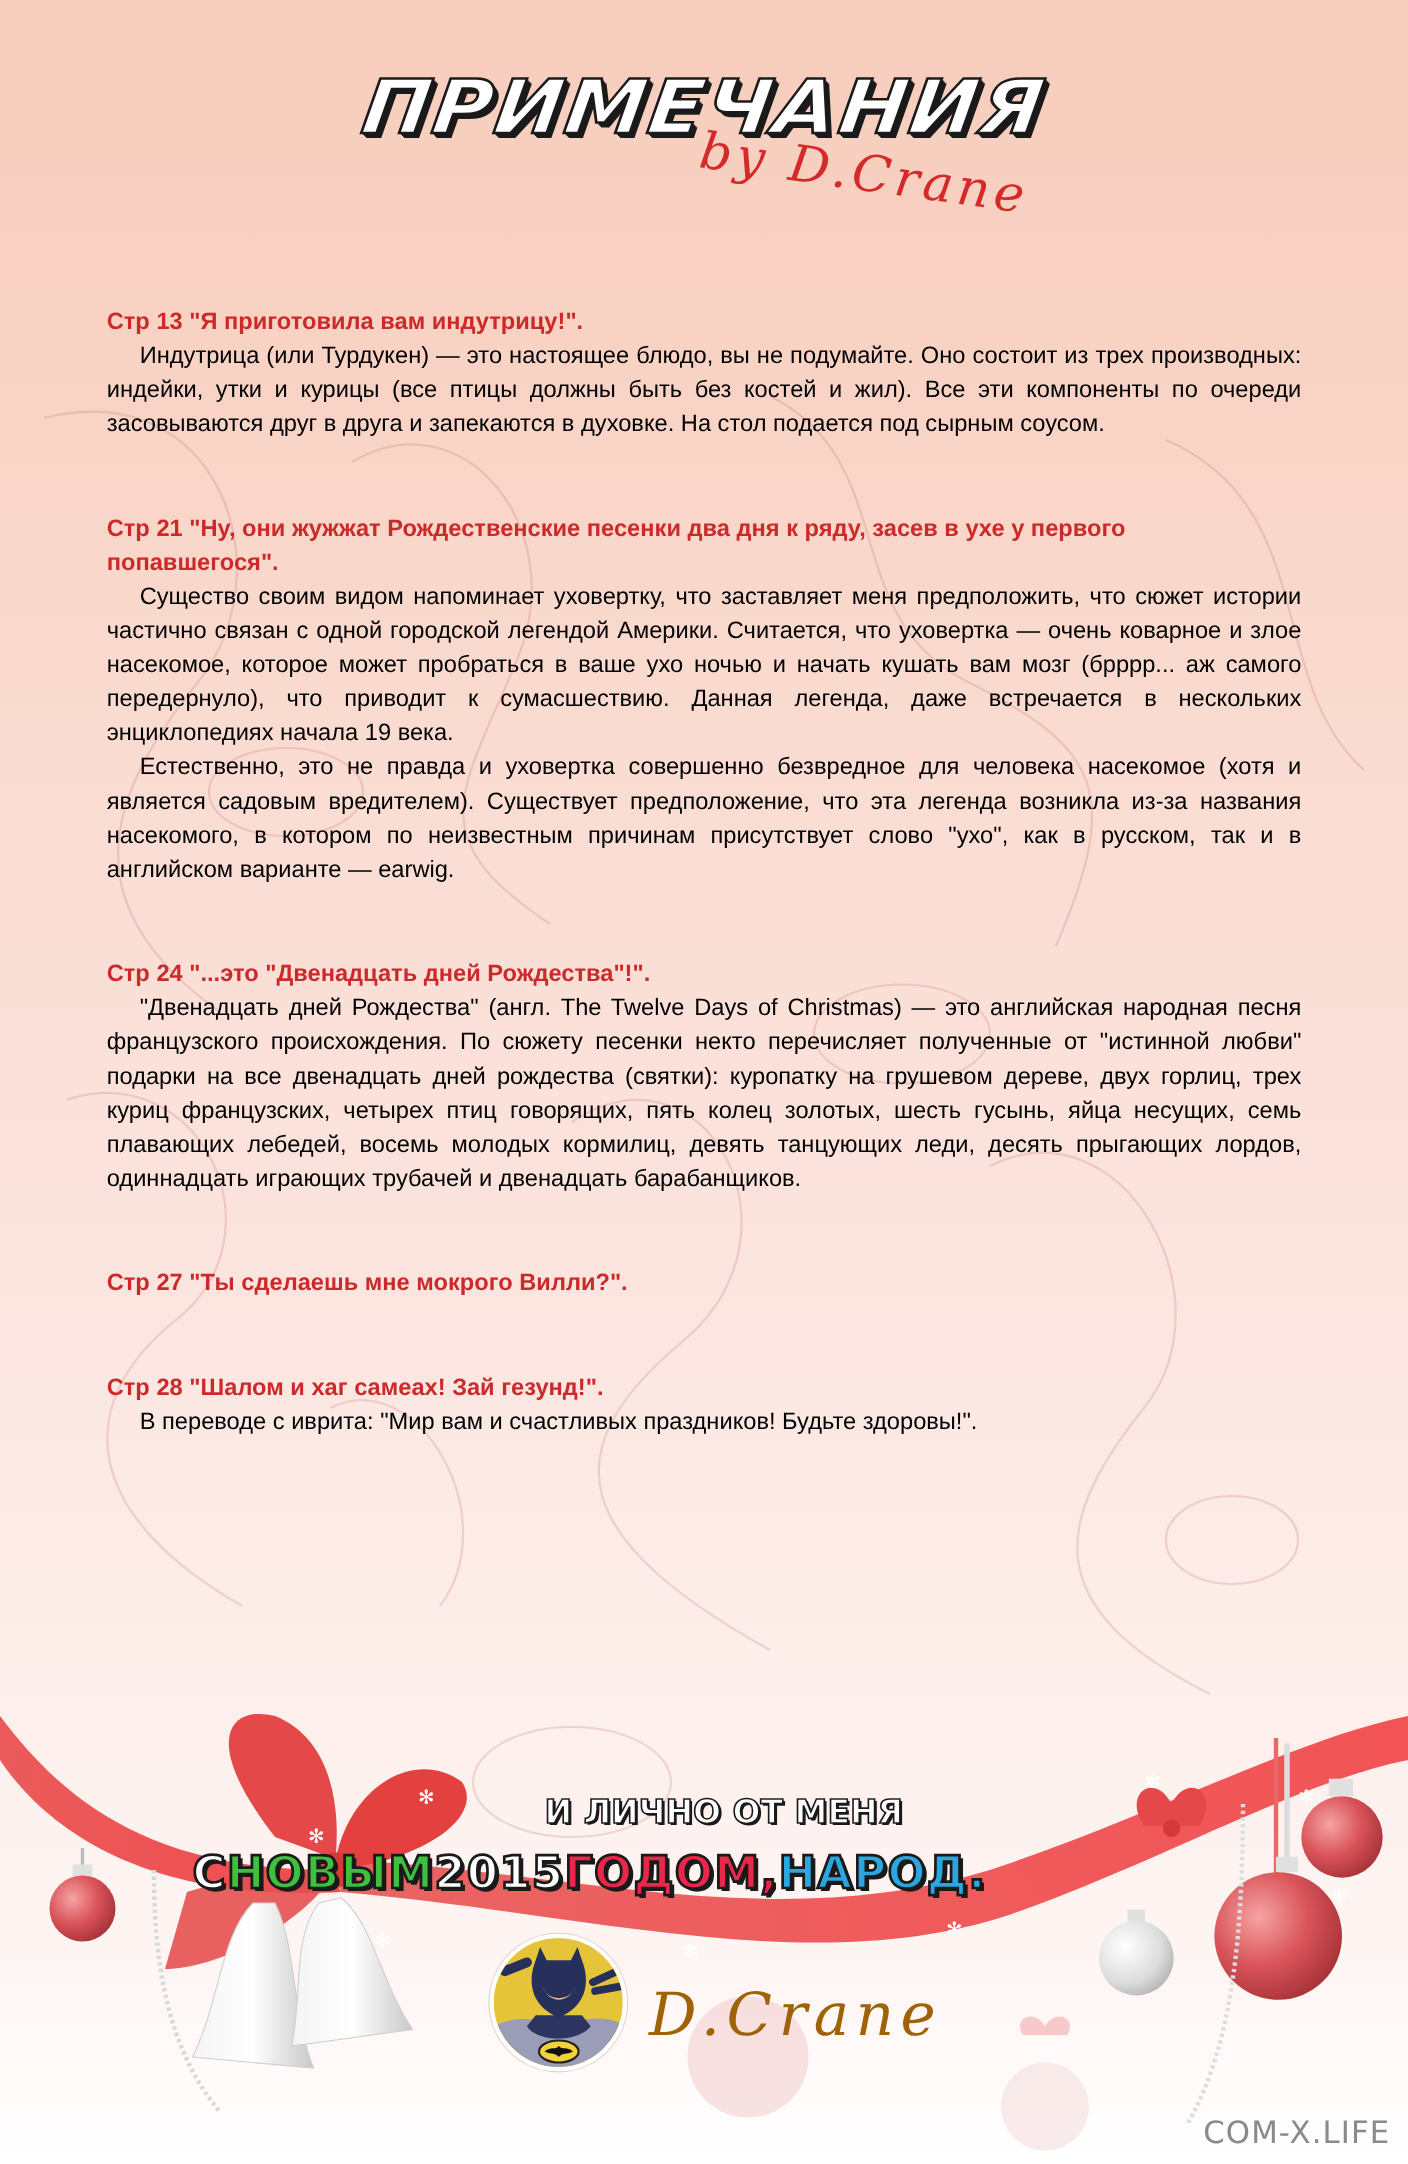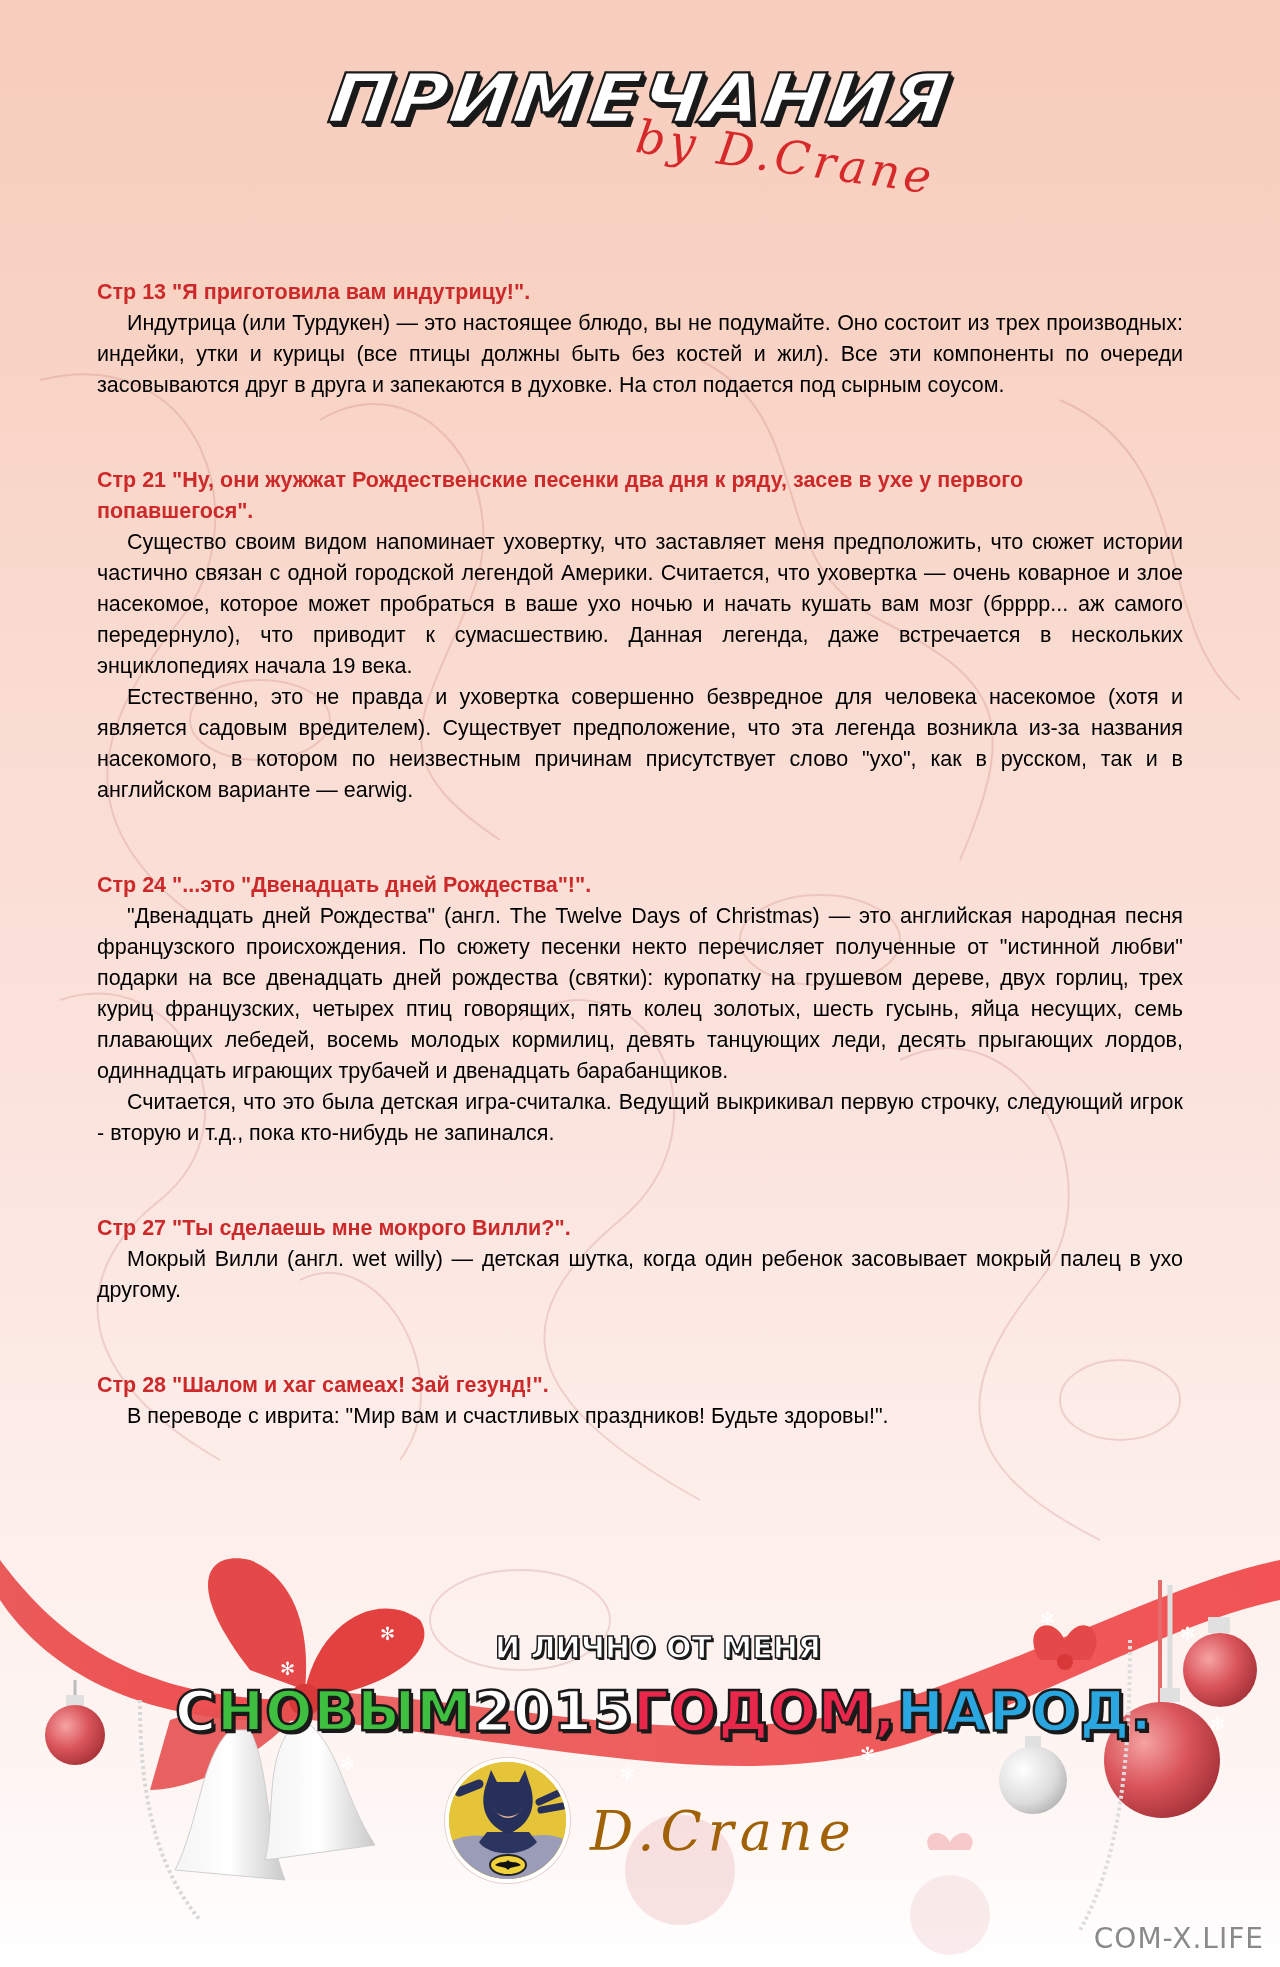--- a/index.html
+++ b/index.html
@@ -50,21 +50,21 @@
     padding-left: 36px;
     font-family: "DejaVu Sans", sans-serif; font-weight: bold;
     font-size: 30px; color: #ffffff;
     -webkit-text-stroke: 1.5px #1a1a1a;
     text-shadow: 2px 2px 0 #1a1a1a;
   }
   .greet-big {
     position: absolute; left: 175px; top: 1678px; width: 960px;
     white-space: nowrap;
     font-family: "DejaVu Sans", sans-serif; font-weight: bold;
-    font-size: 56px; letter-spacing: 1px;
+    font-size: 41px; letter-spacing: 1px;
     -webkit-text-stroke: 2.5px #1a1a1a;
     text-shadow: 3px 3px 0 #1a1a1a;
   }
   .greet-big span { display: inline-block; }
   .avatar {
     position: absolute; left: 445px; top: 1758px; width: 125px; height: 125px;
     border-radius: 50%; background: #e6c43a; overflow: hidden;
     border: 4px solid #ffffff; box-shadow: 0 0 0 1px #e5d0c8;
   }
   .signature {
@@ -109,25 +109,23 @@
     <p class="note-p">Индутрица (или Турдукен) — это настоящее блюдо, вы не подумайте. Оно состоит из трех производных: индейки, утки и курицы (все птицы должны быть без костей и жил). Все эти компоненты по очереди засовываются друг в друга и запекаются в духовке. На стол подается под сырным соусом.</p>
   </div>
   <div class="note">
     <div class="note-head">Стр 21 "Ну, они жужжат Рождественские песенки два дня к ряду, засев в ухе у первого попавшегося".</div>
     <p class="note-p">Существо своим видом напоминает уховертку, что заставляет меня предположить, что сюжет истории частично связан с одной городской легендой Америки. Считается, что уховертка — очень коварное и злое насекомое, которое может пробраться в ваше ухо ночью и начать кушать вам мозг (брррр... аж самого передернуло), что приводит к сумасшествию. Данная легенда, даже встречается в нескольких энциклопедиях начала 19 века.</p>
     <p class="note-p">Естественно, это не правда и уховертка совершенно безвредное для человека насекомое (хотя и является садовым вредителем). Существует предположение, что эта легенда возникла из-за названия насекомого, в котором по неизвестным причинам присутствует слово "ухо", как в русском, так и в английском варианте — earwig.</p>
   </div>
   <div class="note">
     <div class="note-head">Стр 24 "...это "Двенадцать дней Рождества"!".</div>
     <p class="note-p">"Двенадцать дней Рождества" (англ. The Twelve Days of Christmas) — это английская народная песня французского происхождения. По сюжету песенки некто перечисляет полученные от "истинной любви" подарки на все двенадцать дней рождества (святки): куропатку на грушевом дереве, двух горлиц, трех куриц французских, четырех птиц говорящих, пять колец золотых, шесть гусынь, яйца несущих, семь плавающих лебедей, восемь молодых кормилиц, девять танцующих леди, десять прыгающих лордов, одиннадцать играющих трубачей и двенадцать барабанщиков.</p>
-    <p class="note-p">Считается, что это была детская игра-считалка. Ведущий выкрикивал первую строчку, следующий игрок - вторую и т.д., пока кто-нибудь не запинался.</p>
   </div>
   <div class="note">
     <div class="note-head">Стр 27 "Ты сделаешь мне мокрого Вилли?".</div>
-    <p class="note-p">Мокрый Вилли (англ. wet willy) — детская шутка, когда один ребенок засовывает мокрый палец в ухо другому.</p>
   </div>
   <div class="note">
     <div class="note-head">Стр 28 "Шалом и хаг самеах! Зай гезунд!".</div>
     <p class="note-p">В переводе с иврита: "Мир вам и счастливых праздников! Будьте здоровы!".</p>
   </div>
 </div>
 
 <svg class="banner" viewBox="0 1530 1280 437" xmlns="http://www.w3.org/2000/svg">
   <defs>
     <radialGradient id="ballRed" cx="35%" cy="35%" r="70%">

